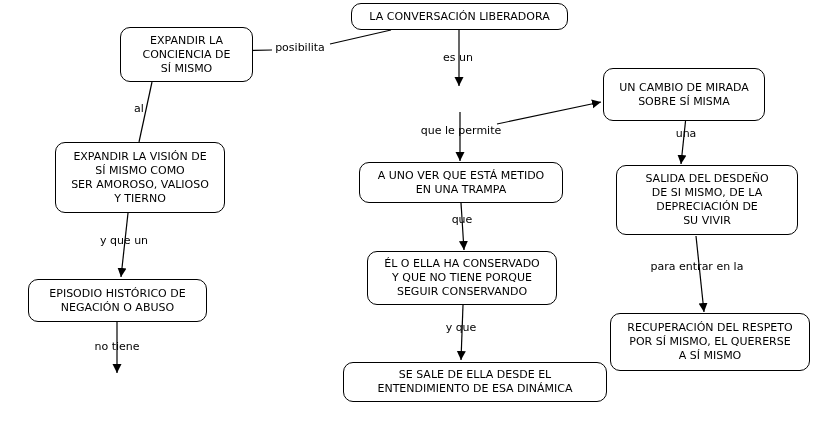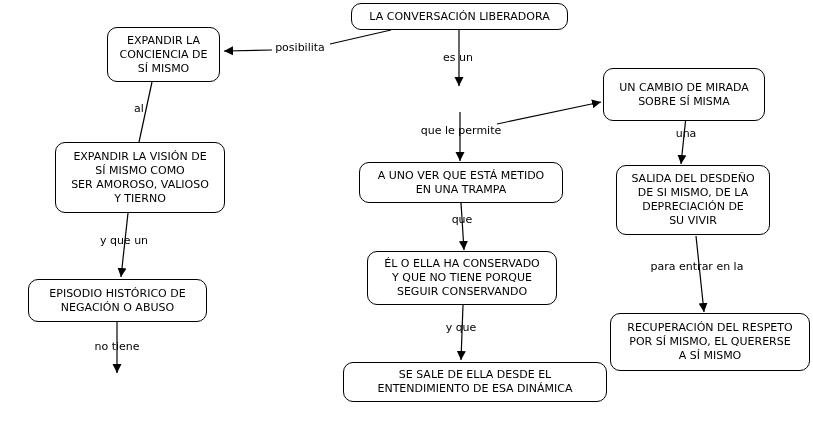--- a/index.html
+++ b/index.html
@@ -43,37 +43,37 @@
       <path d="M117,322 L117,373" marker-end="url(#arrow)"></path>
       <path d="M461,203 L464,250" marker-end="url(#arrow)"></path>
       <path d="M463,305 L461,360" marker-end="url(#arrow)"></path>
       <path d="M687,107 L681,164" marker-end="url(#arrow)"></path>
       <path d="M696,236 L704,312" marker-end="url(#arrow)"></path>
     </g>
   </svg>
 
   <div class="node" style="left:351px;top:3px;width:217px;height:27px">LA CONVERSACIÓN LIBERADORA</div>
 
-  <div class="node" style="left:107px;top:27px;width:113px;height:55px">EXPANDIR LA
+  <div class="node" style="left:120px;top:27px;width:133px;height:55px">EXPANDIR LA
 CONCIENCIA DE
 SÍ MISMO</div>
 
 
   <div class="node" style="left:603px;top:68px;width:162px;height:53px">UN CAMBIO DE MIRADA
 SOBRE SÍ MISMA</div>
 
   <div class="node" style="left:359px;top:162px;width:204px;height:41px">A UNO VER QUE ESTÁ METIDO
 EN UNA TRAMPA</div>
 
   <div class="node" style="left:55px;top:142px;width:170px;height:71px">EXPANDIR LA VISIÓN DE
 SÍ MISMO COMO
 SER AMOROSO, VALIOSO
 Y TIERNO</div>
 
-  <div class="node" style="left:616px;top:165px;width:154px;height:70px">SALIDA DEL DESDEÑO
+  <div class="node" style="left:616px;top:165px;width:182px;height:70px">SALIDA DEL DESDEÑO
 DE SI MISMO, DE LA
 DEPRECIACIÓN DE
 SU VIVIR</div>
 
   <div class="node" style="left:367px;top:251px;width:190px;height:54px">ÉL O ELLA HA CONSERVADO
 Y QUE NO TIENE PORQUE
 SEGUIR CONSERVANDO</div>
 
   <div class="node" style="left:28px;top:279px;width:179px;height:43px">EPISODIO HISTÓRICO DE
 NEGACIÓN O ABUSO</div>

